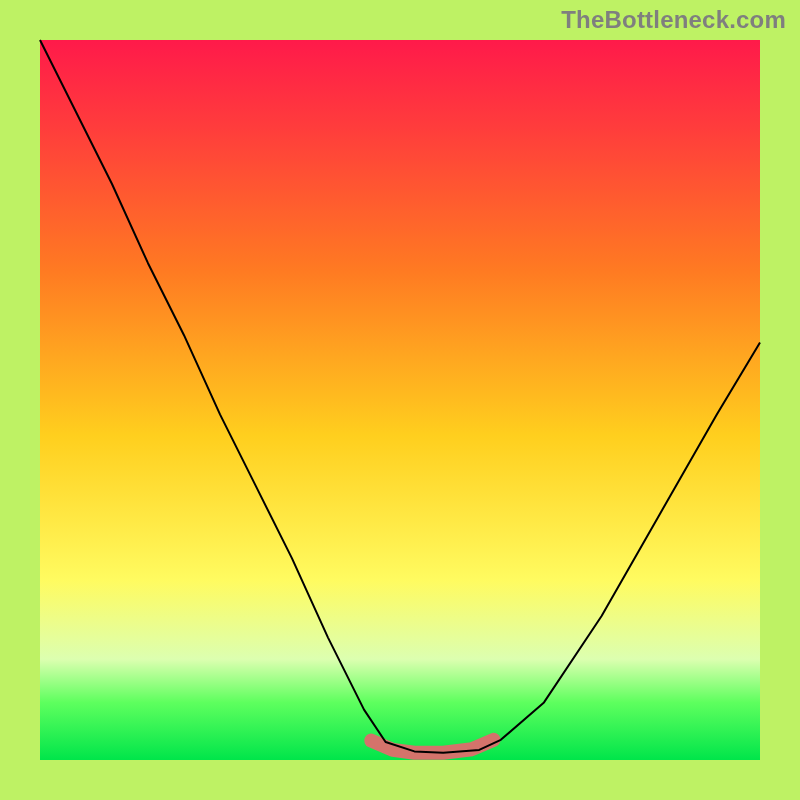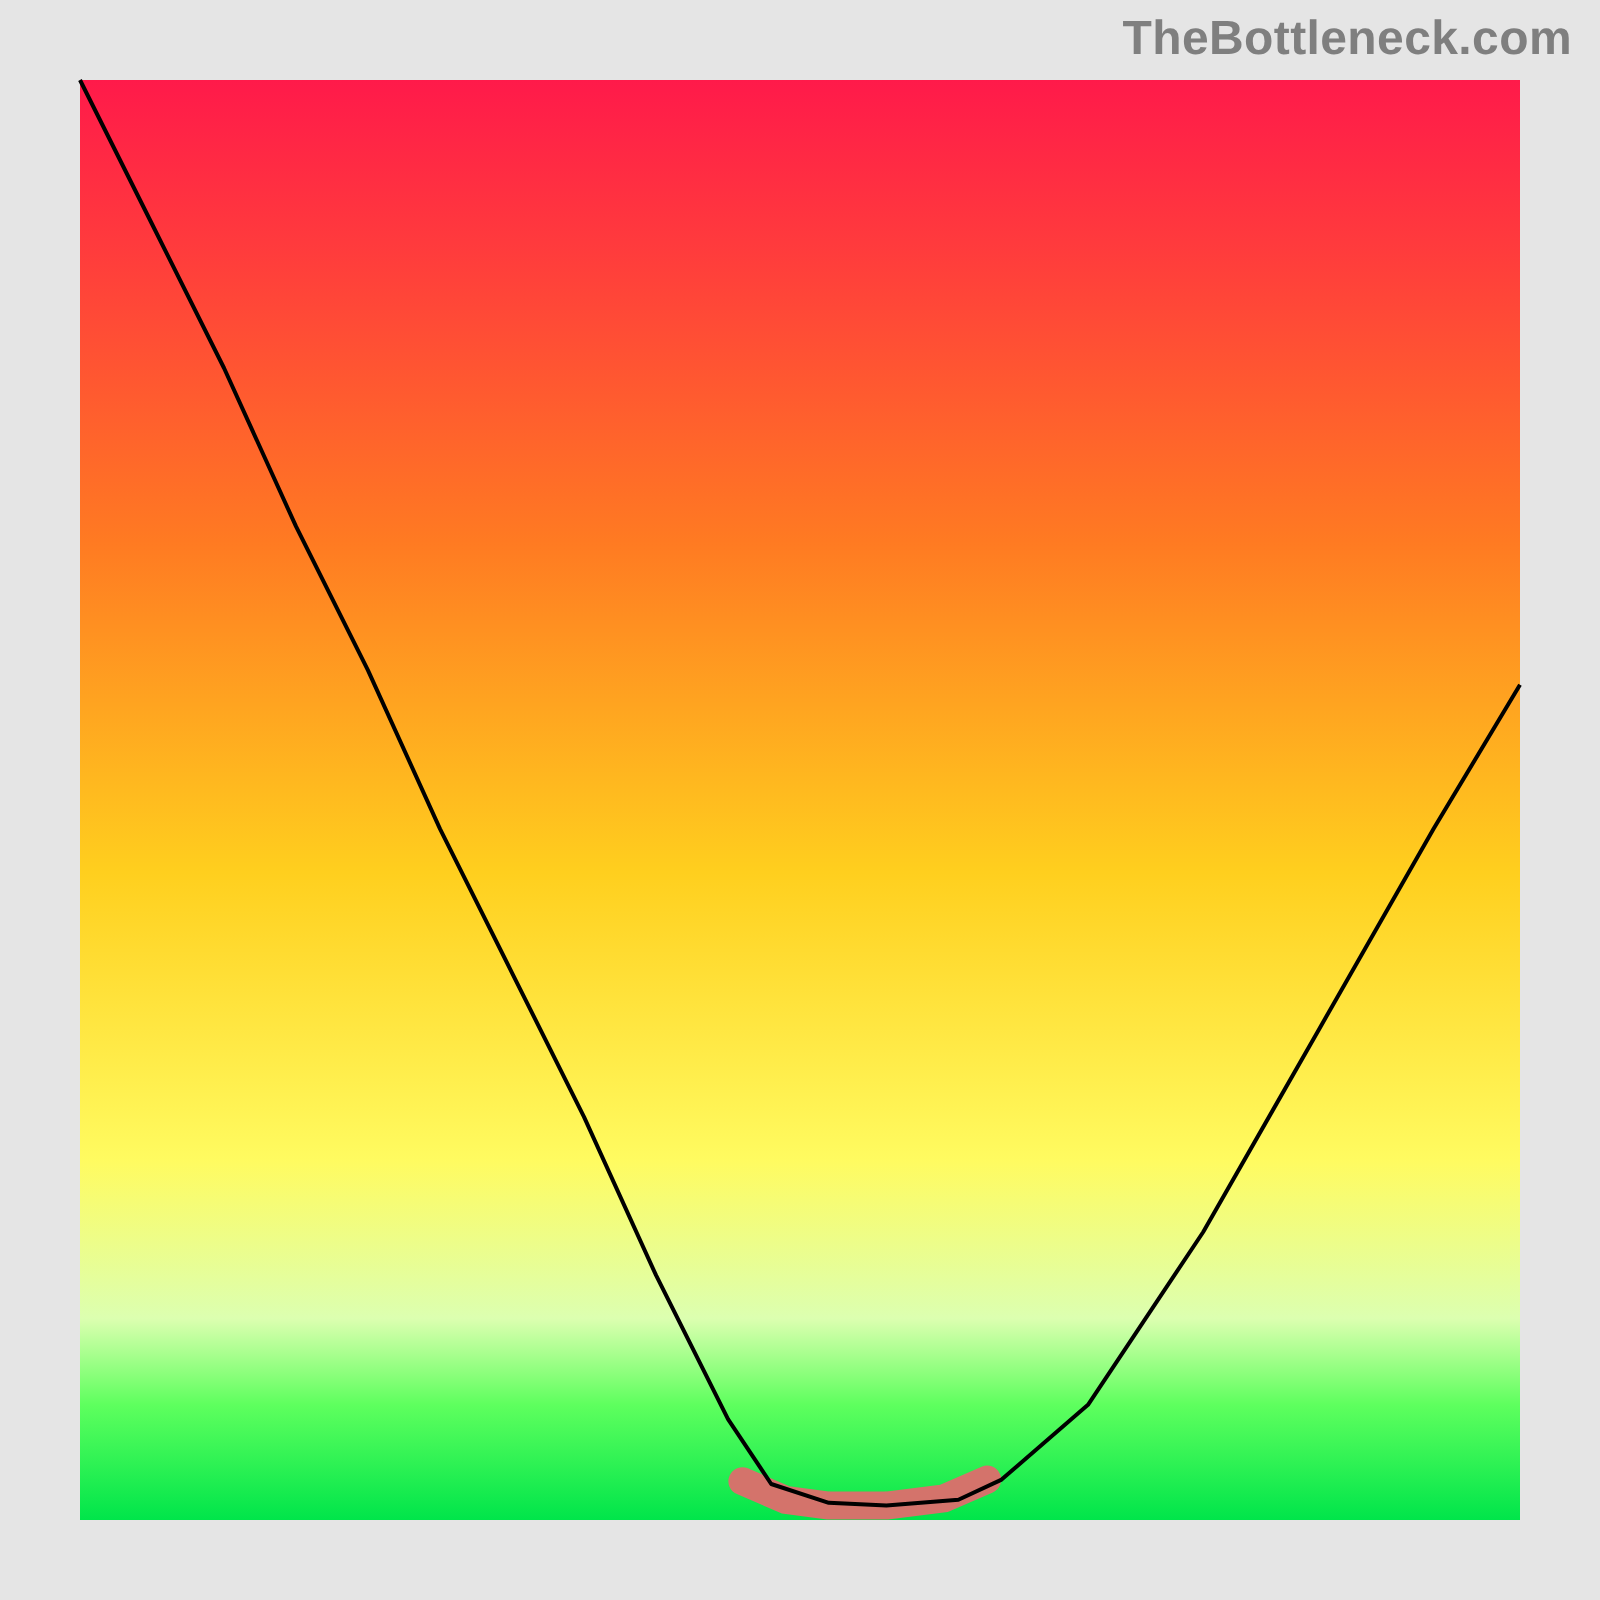--- a/index.html
+++ b/index.html
@@ -9,21 +9,21 @@
     height: 800px;
     background: #000;
     overflow: hidden;
   }
   .frame {
     position: absolute;
     left: 0;
     top: 0;
     width: 800px;
     height: 800px;
-    background: #e5e5e5;
+    background: #bef264;
   }
   .plot {
     position: absolute;
     left: 40px;
     top: 40px;
     width: 720px;
     height: 720px;
     
     background: linear-gradient(
       to bottom,

